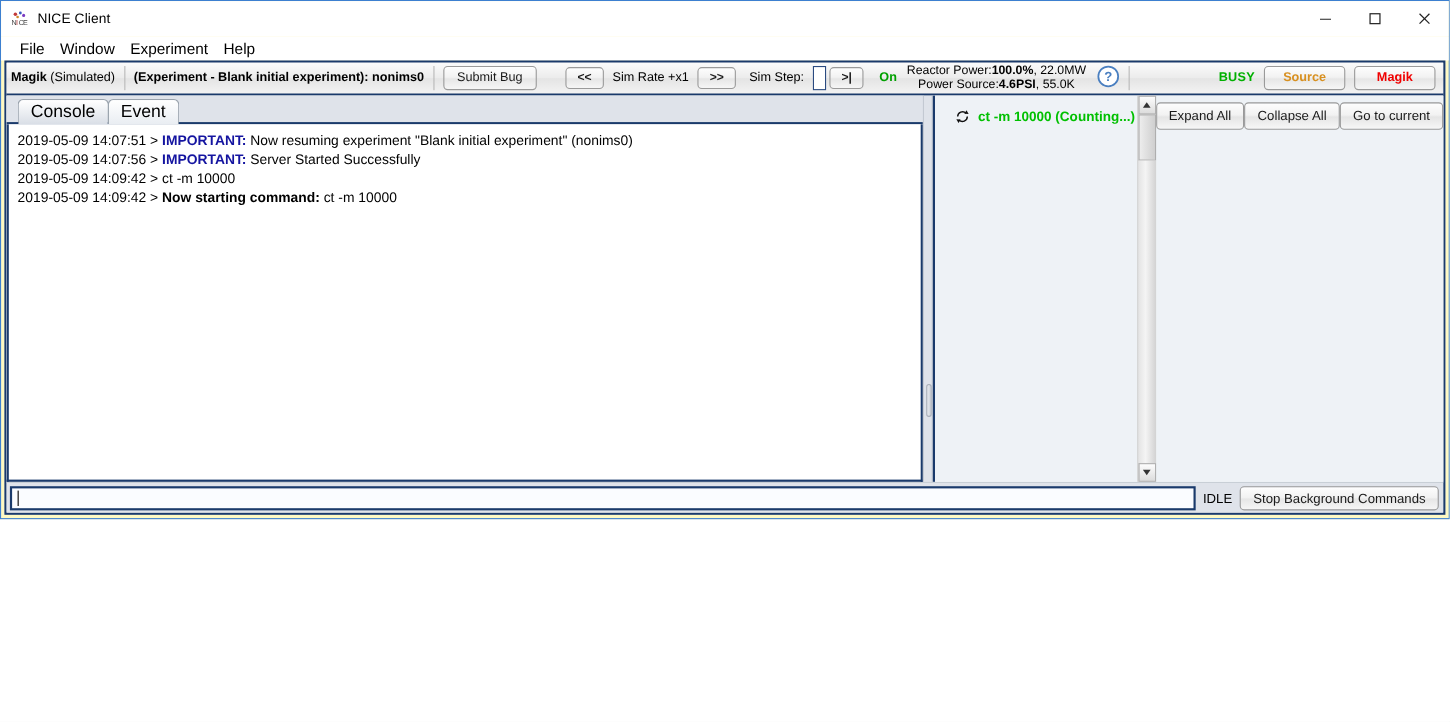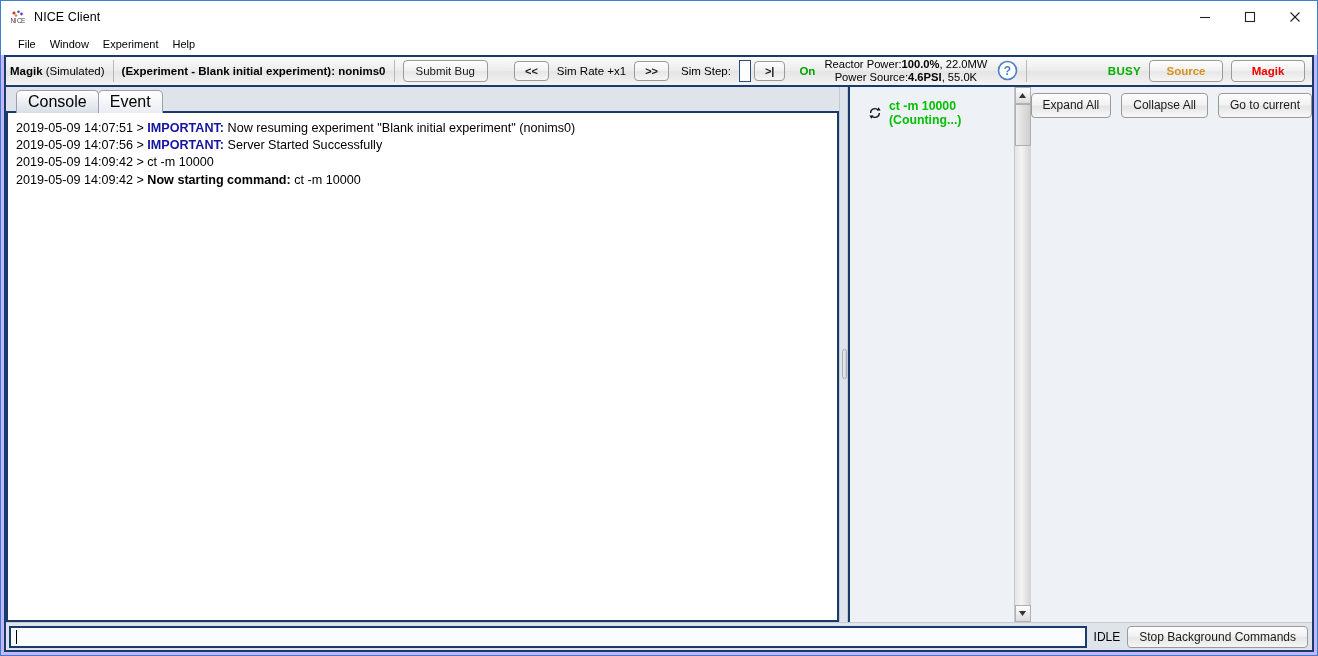--- a/index.html
+++ b/index.html
@@ -4,24 +4,24 @@
 <style>
   * { box-sizing: border-box; }
   html, body {
     margin: 0; padding: 0;
     width: 1318px; height: 656px;
     overflow: hidden;
     font-family: "Liberation Sans", sans-serif;
     background: #ffffff;
   }
   #app {
-    width: 1318px; height: 656px;
+    width: 1318px; height: 472px;
     position: relative;
     border: 1px solid #3c7fd0;
-    background: #c4b5fd;
+    background: #fef9c3;
     display: flex;
     flex-direction: column;
   }
 
   
   .titlebar {
     height: 32px;
     display: flex;
     align-items: center;
     background: #ffffff;
@@ -58,21 +58,21 @@
   .menubar {
     height: 22px;
     flex: 0 0 22px;
     display: flex;
     align-items: center;
     background: #ffffff;
     padding-left: 10px;
     gap: 0px;
   }
   .menu-item {
-    font-size: 11px;
+    font-size: 14px;
     color: #000000;
     padding: 2px 7px;
     cursor: default;
   }
 
   
   .frame {
     flex: 1 1 auto;
     margin: 0 3px 3px 3px;
     border: 2px solid #1a3a6b;
@@ -325,21 +325,20 @@
 
   
   .tree-buttons {
     flex: 0 0 auto;
     padding: 6px 0 10px 0;
     background: #eef2f6;
   }
   .tbtn-row {
     display: flex;
     justify-content: center;
-    gap: 10px;
     margin-bottom: 6px;
   }
   .tbtn-row:last-child { margin-bottom: 0; }
   .tbtn {
     font-family: "Liberation Sans", sans-serif;
     font-size: 12px;
     color: #1a1a1a;
     background: linear-gradient(to bottom, #fdfdfd 0%, #f2f2f2 46%, #e5e5e5 54%, #f7f7f7 100%);
     border: 1px solid #9a9a9a;
     border-radius: 4px;

